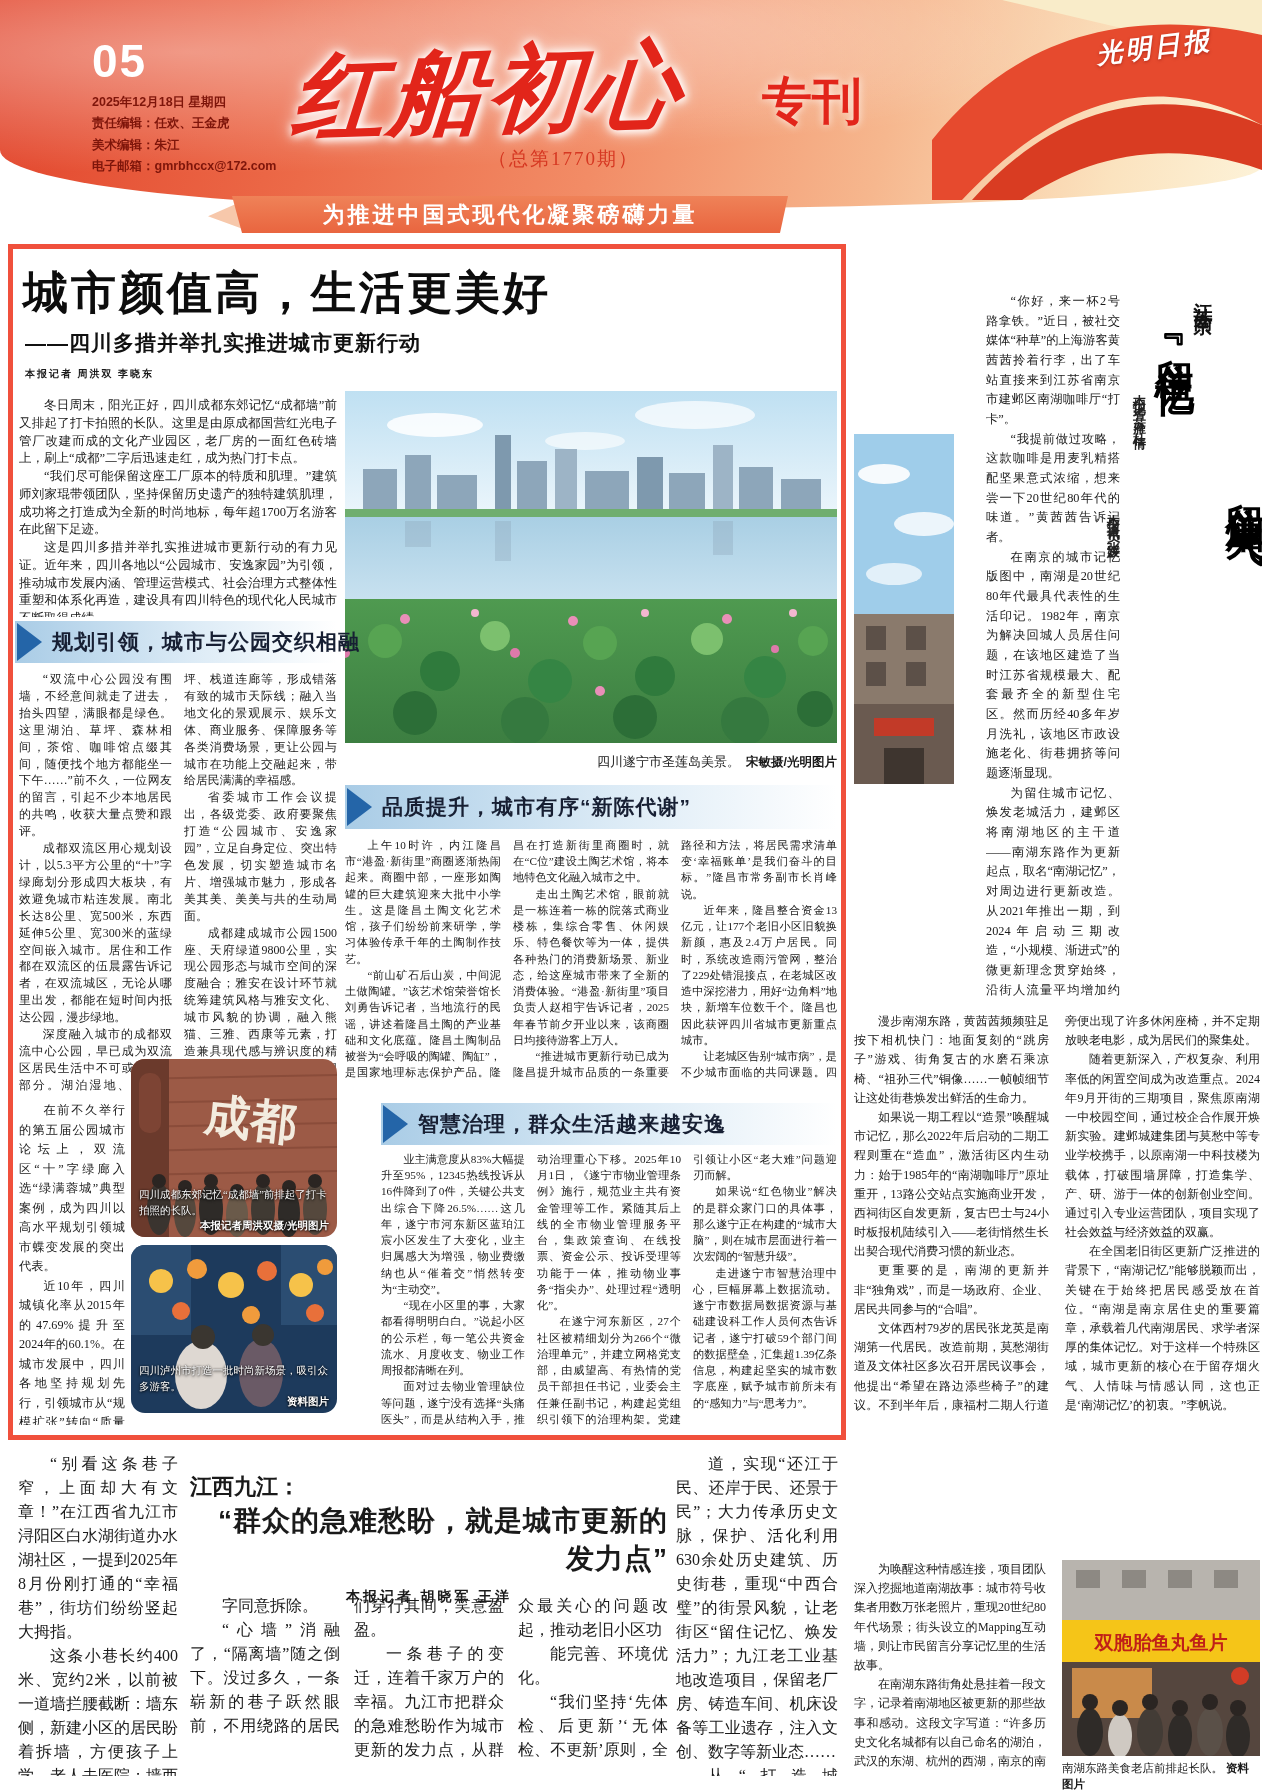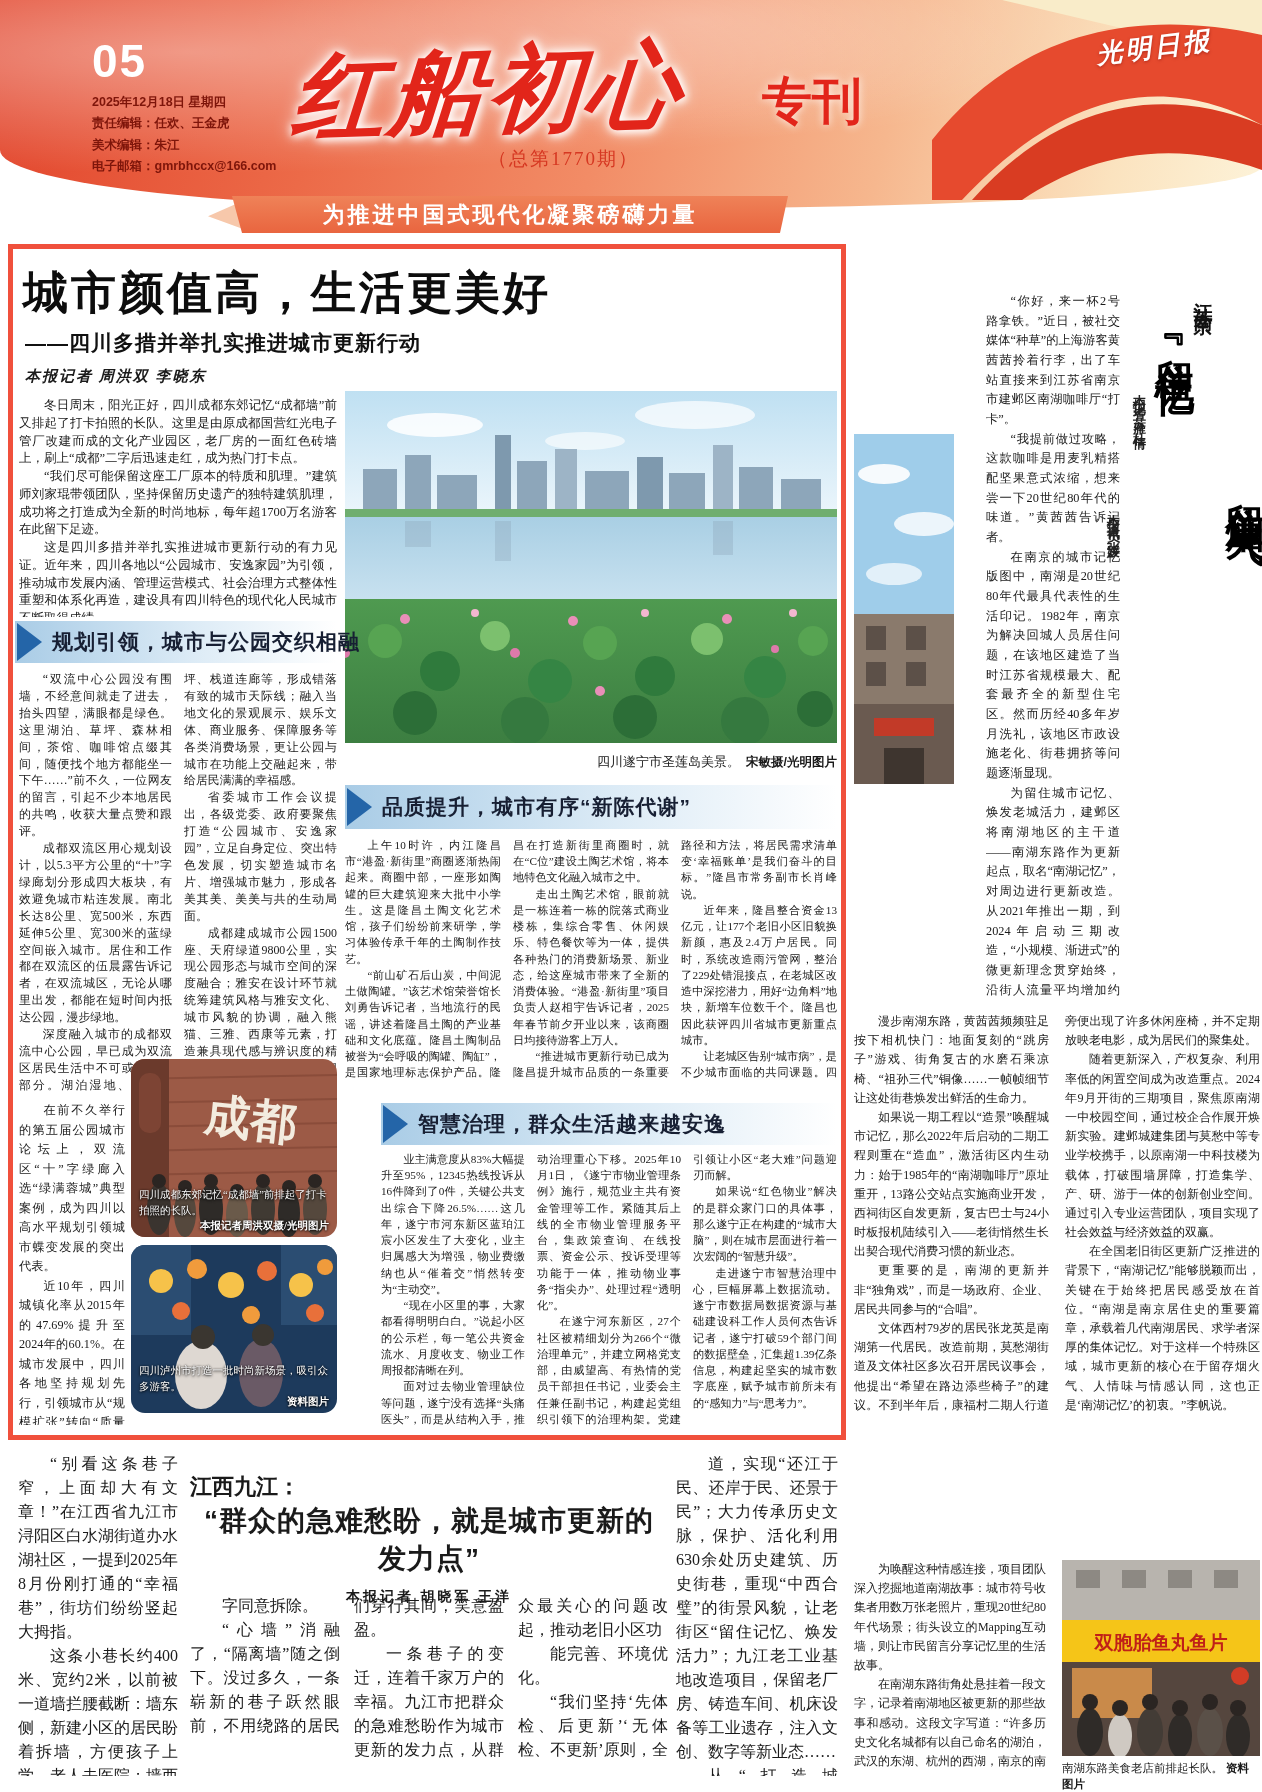--- a/index.html
+++ b/index.html
@@ -34,21 +34,21 @@
   .banner-fold{left:208px;top:196px;width:46px;height:37px;background:#f7c8ab;
     clip-path:polygon(0 55%,100% 0,100% 100%);}
   
   #redbox{left:8px;top:244px;width:838px;height:1196px;border:5px solid #f0503c;
     background:#fff;box-sizing:border-box;}
   #redbox-in{position:relative;width:100%;height:100%;}
   .mhead{font-family:"Liberation Sans","DejaVu Sans",sans-serif;font-weight:900;
     font-size:45px;color:#0d0d0d;letter-spacing:3px;white-space:nowrap;}
   .msub{font-family:"Liberation Sans","DejaVu Sans",sans-serif;font-weight:bold;
     font-size:21px;color:#111;letter-spacing:1px;}
-  .mby{font-weight:bold;font-size:15px;letter-spacing:2px;font-style:italic;}
+  .mby{font-weight:bold;font-size:10px;letter-spacing:2px;}
   .body-txt{font-size:12.5px;line-height:1.42;text-align:justify;overflow:hidden;}
   .body-txt p{margin:0;text-indent:2em;}
   .cols2{column-count:2;column-gap:12px;font-size:11.9px;}
   .cols3{column-count:3;column-gap:12px;font-size:11.2px;line-height:1.45;}
   .sec-head{display:flex;align-items:center;}
   .sec-strip{position:absolute;inset:0;
     background:linear-gradient(90deg,#a9cce6 0%,#dcebf6 55%,rgba(255,255,255,0) 100%);}
   .sec-arrow{position:relative;width:25px;height:38px;margin:0 10px 0 2px;flex:none;
     background:#2465a8;clip-path:polygon(0 0,100% 50%,0 100%);
     filter:drop-shadow(3px 3px 0 #16395e);}
@@ -64,21 +64,21 @@
   .vert{writing-mode:vertical-rl;}
   .nj-loc{font-family:"Liberation Sans","DejaVu Sans",sans-serif;font-weight:bold;
     font-size:19px;letter-spacing:4px;color:#111;}
   .nj-head{font-weight:900;font-size:39px;letter-spacing:6px;color:#000;}
   .nj-by{font-size:13px;font-weight:bold;letter-spacing:4px;color:#222;line-height:2;}
   .nj-col{font-size:12px;line-height:1.6;text-align:justify;overflow:hidden;}
   .nj-col p{margin:0;text-indent:2em;}
   
   .jj-loc{font-family:"Liberation Sans","DejaVu Sans",sans-serif;font-weight:bold;font-size:22px;}
   .jj-head{font-family:"Liberation Sans","DejaVu Sans",sans-serif;font-weight:900;
-    font-size:28px;letter-spacing:1px;text-align:center;}
+    font-size:28px;letter-spacing:1px;text-align:right;}
   .jj-by{font-weight:bold;font-size:14px;letter-spacing:3px;text-align:center;}
   .jj-txt{font-size:16px;line-height:1.5;text-align:justify;overflow:hidden;}
   .jj-txt p{margin:0;text-indent:2em;}
   .cap-line{font-size:11.5px;line-height:1.4;}
   .cap-line b{font-family:"Liberation Sans","DejaVu Sans",sans-serif;}
 </style>
 </head>
 <body>
 
 <div id="page">
@@ -88,21 +88,21 @@
       <polygon points="70,0 330,0 330,160 240,40" fill="#f9ecc9"></polygon>
       <path d="M0,140 C80,40 190,5 330,35 L330,125 C210,60 110,115 30,200 L0,200 Z" fill="#e64a2e"></path>
       <path d="M40,200 C120,110 220,80 330,125 L330,170 C230,135 150,160 90,200 Z" fill="#d93c22"></path>
     </svg>
     <div class="abs papername" style="right:50px;top:30px;">光明日报</div>
     <div class="abs pagenum" style="left:92px;top:34px;">05</div>
     <div class="abs ed-info" style="left:92px;top:92px;">
       <div>2025年12月18日 星期四</div>
       <div>责任编辑：任欢、王金虎</div>
       <div>美术编辑：朱江</div>
-      <div>电子邮箱：gmrbhccx@166.com</div>
+      <div>电子邮箱：gmrbhccx@172.com</div>
     </div>
     <div class="abs masthead" style="left:292px;top:28px;">红船初心</div>
     <div class="abs zhuan" style="left:762px;top:68px;">专刊</div>
     <div class="abs issue" style="left:488px;top:146px;">（总第1770期）</div>
   </div>
   <div class="abs banner-fold"></div>
   <div id="banner" class="abs">
     <span class="txt">为推进中国式现代化凝聚磅礴力量</span>
   </div>
 

